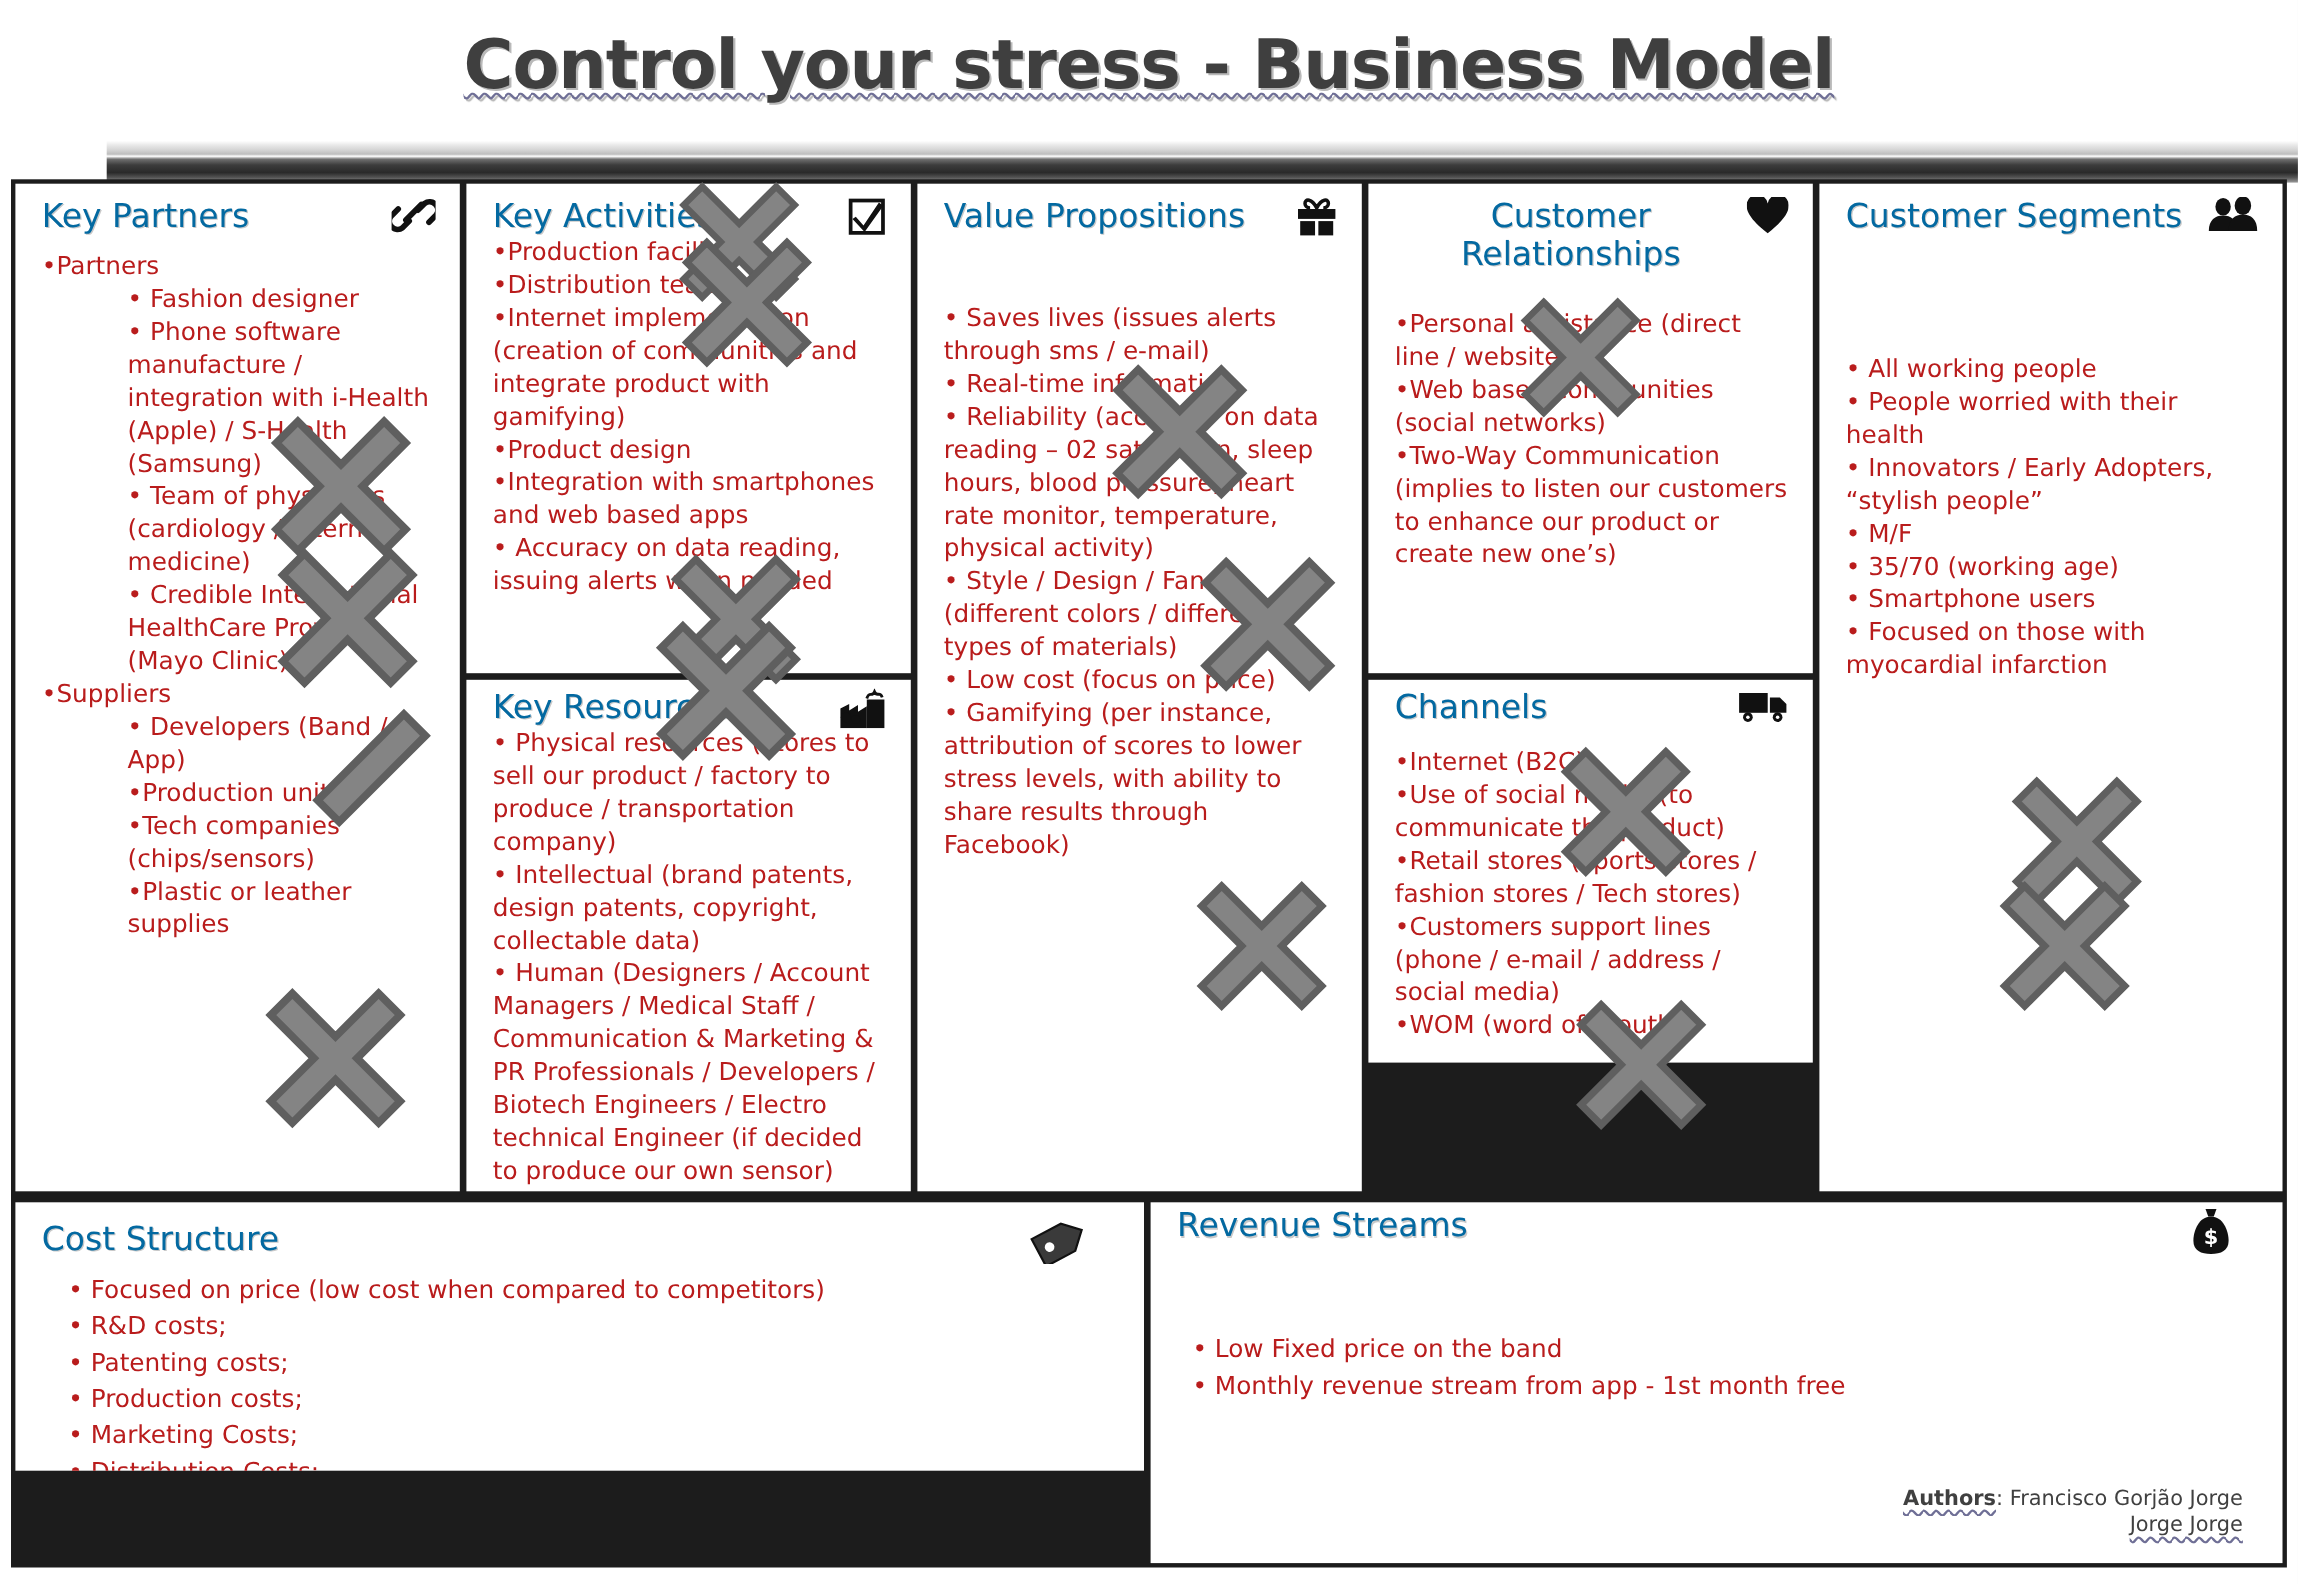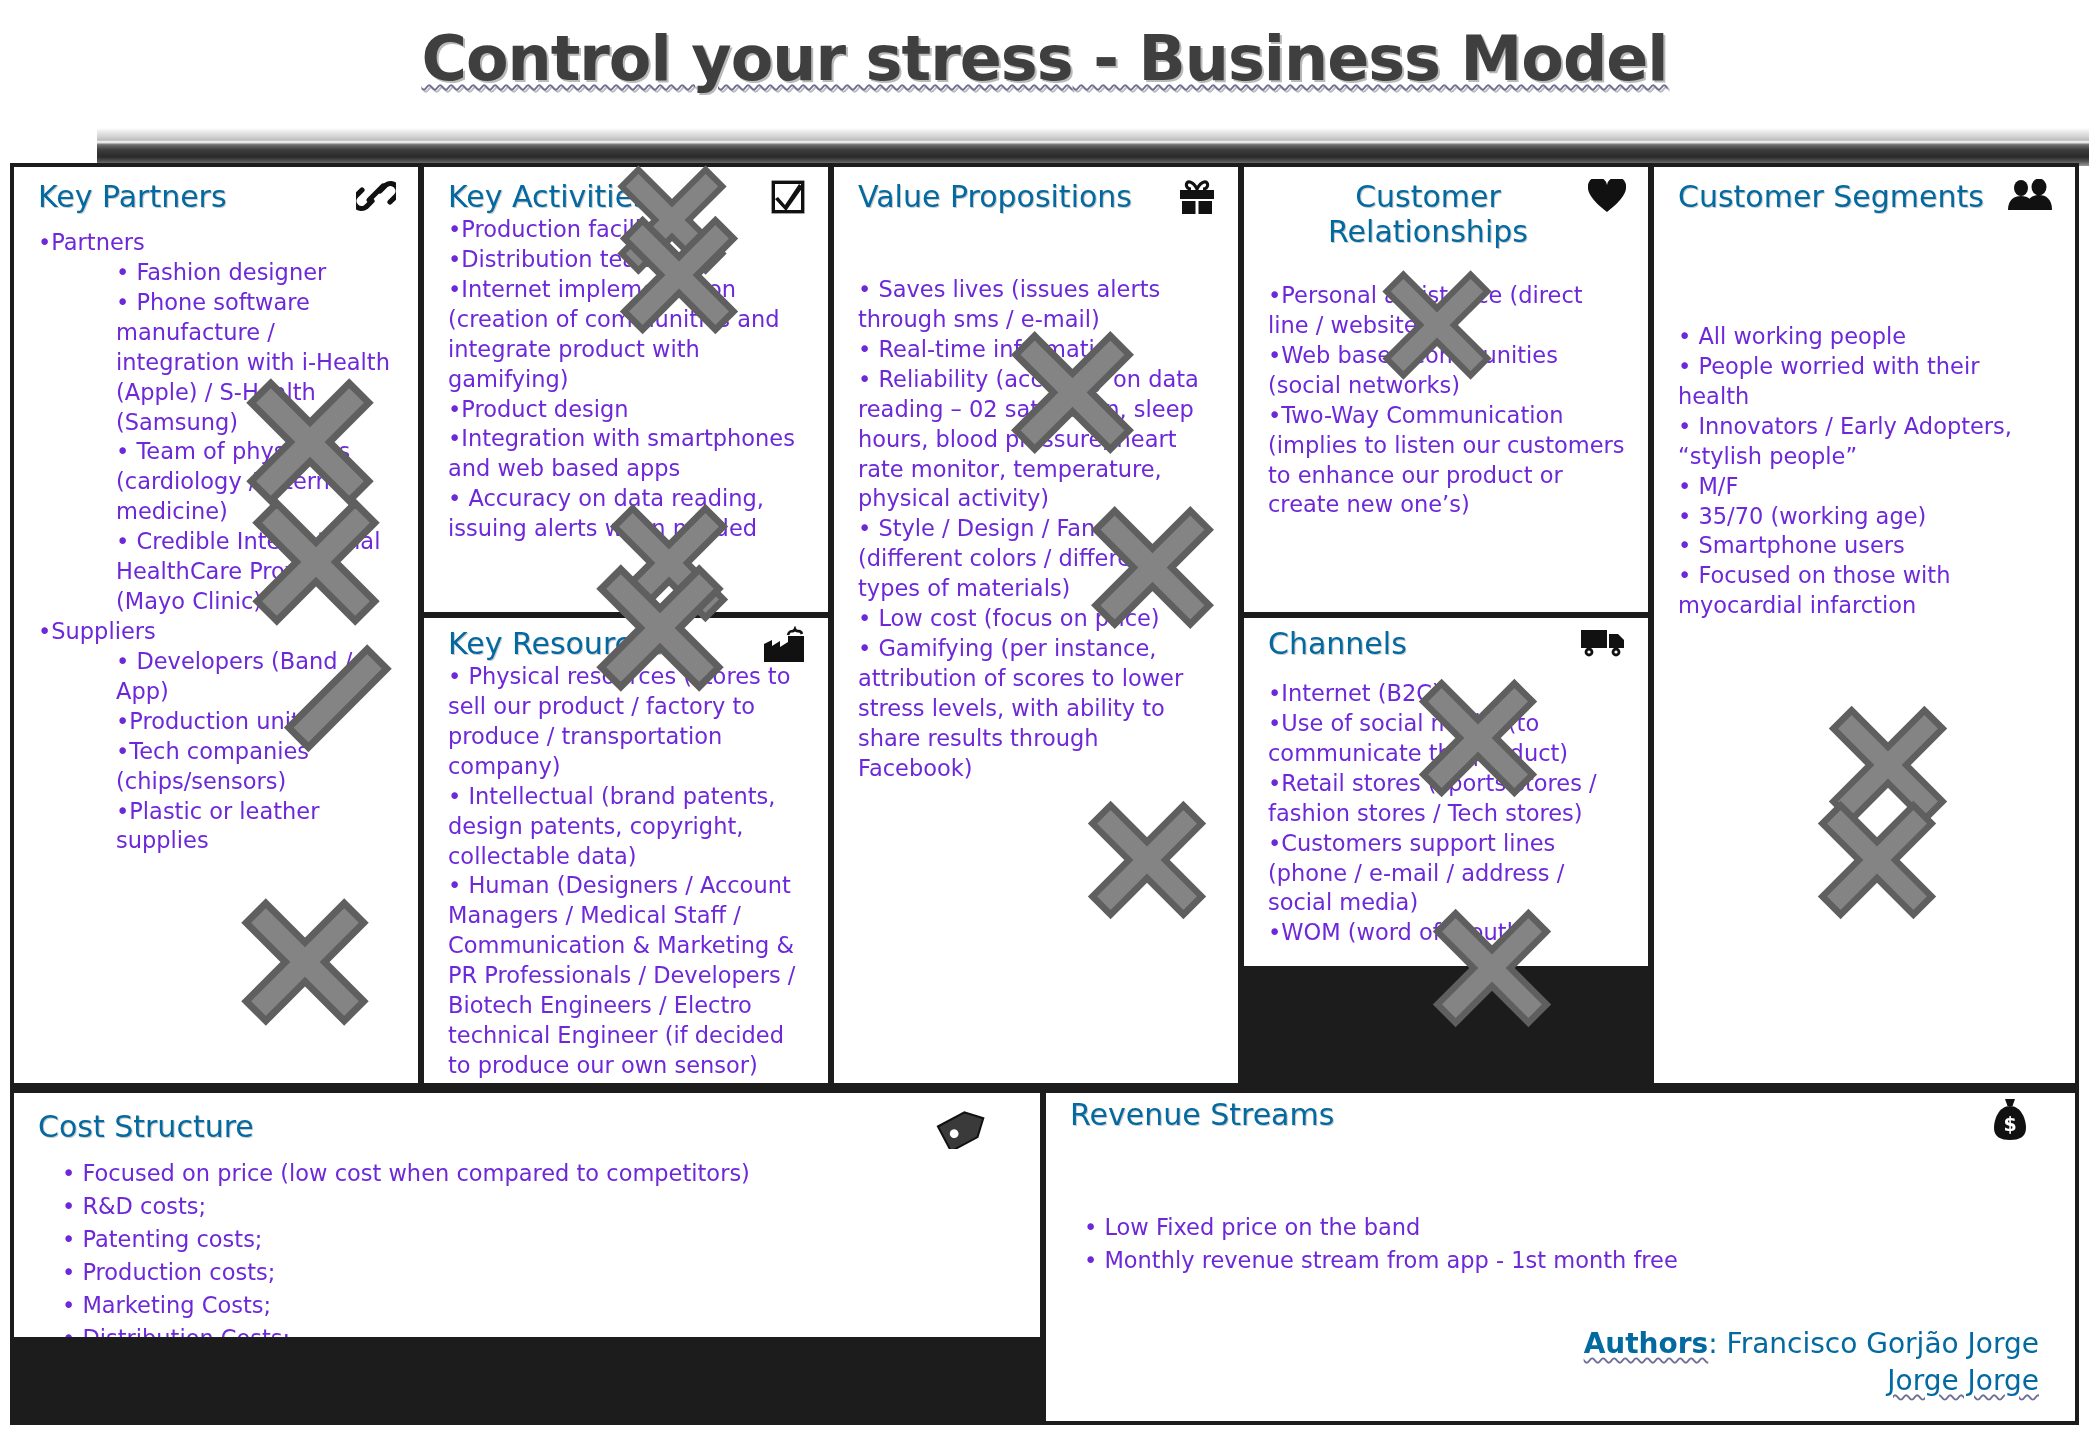--- a/index.html
+++ b/index.html
@@ -84,21 +84,21 @@
     flex: 0 0 auto;
     line-height: 1;
     color: #111;
   }
   .icon svg { display: block; }
 
   .body {
     padding: 0 22px 0 24px;
     font-size: 22.5px;
     line-height: 1.33;
-    color: #6d28d9;
+    color: #b91c1c;
   }
   .body p { margin: 0; }
   .li { margin: 0 0 22px 0; }
   .li.tight { margin-bottom: 0; }
   .indent { padding-left: 78px; }
 
   
   .tightlist .li { margin: 0 0 3px 0; }
 
   
@@ -106,22 +106,22 @@
     position: absolute;
     z-index: 30;
     pointer-events: none;
   }
   .xmark svg { display: block; }
 
   .authors {
     position: absolute;
     right: 36px; bottom: 22px;
     text-align: right;
-    font-size: 28px;
-    color: #0369a1;
+    font-size: 19px;
+    color: #404040;
     line-height: 1.3;
   }
   .authors b { font-weight: bold; }
 </style>
 </head>
 <body>
 
 <div class="title-wrap">
   <span class="title"><span class="sq-u">Control your stress</span><span class="sq-u"> - Business Model</span></span>
 </div>

